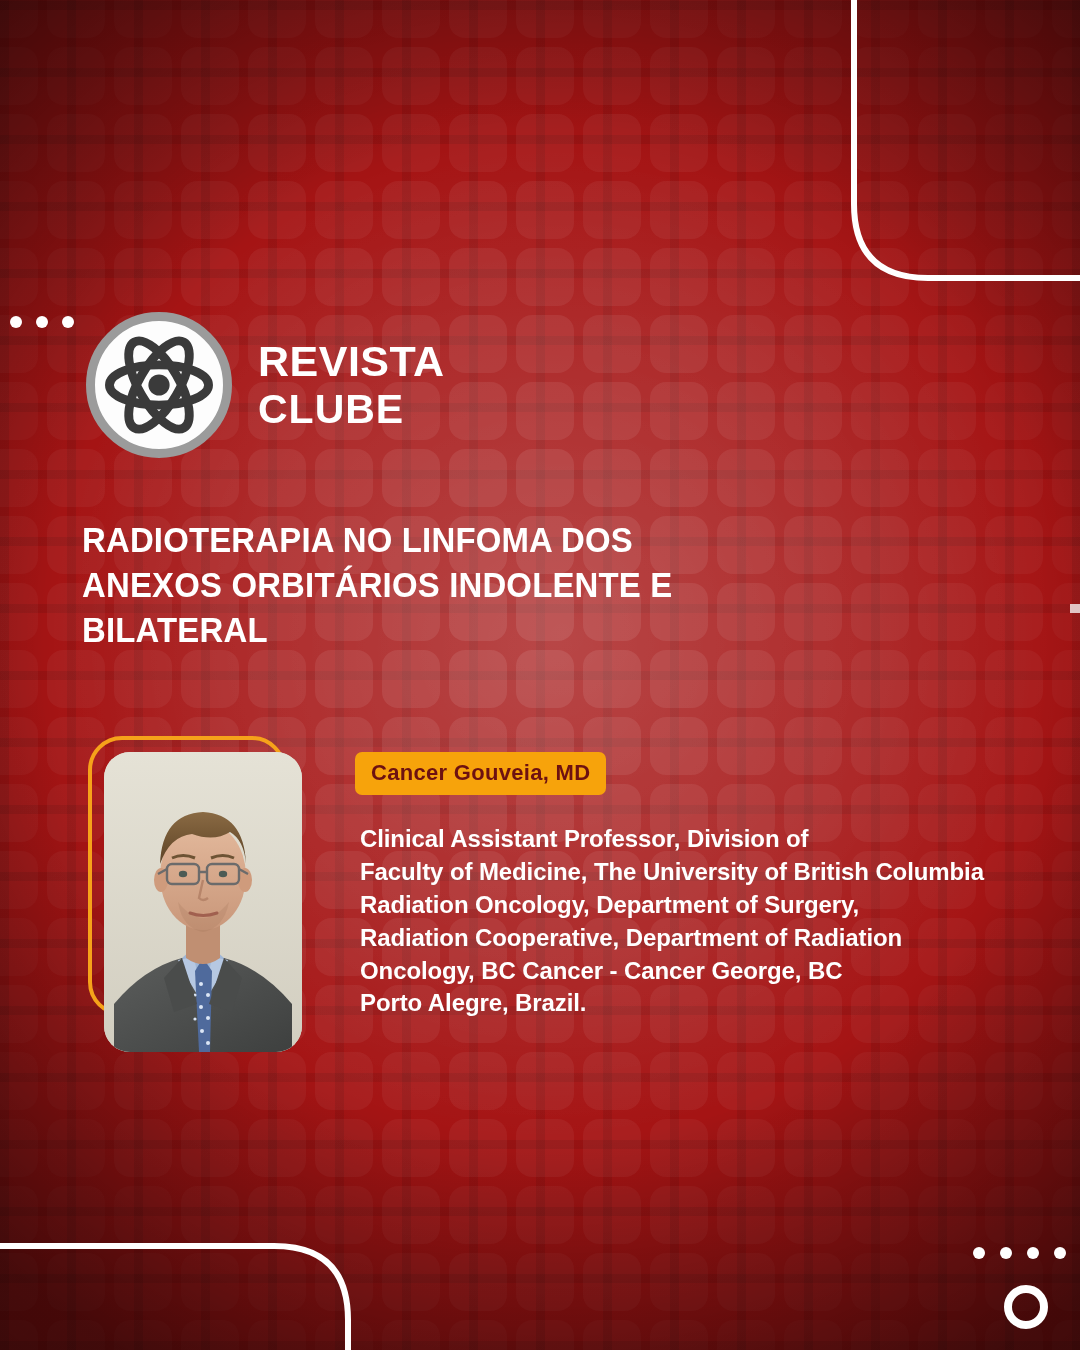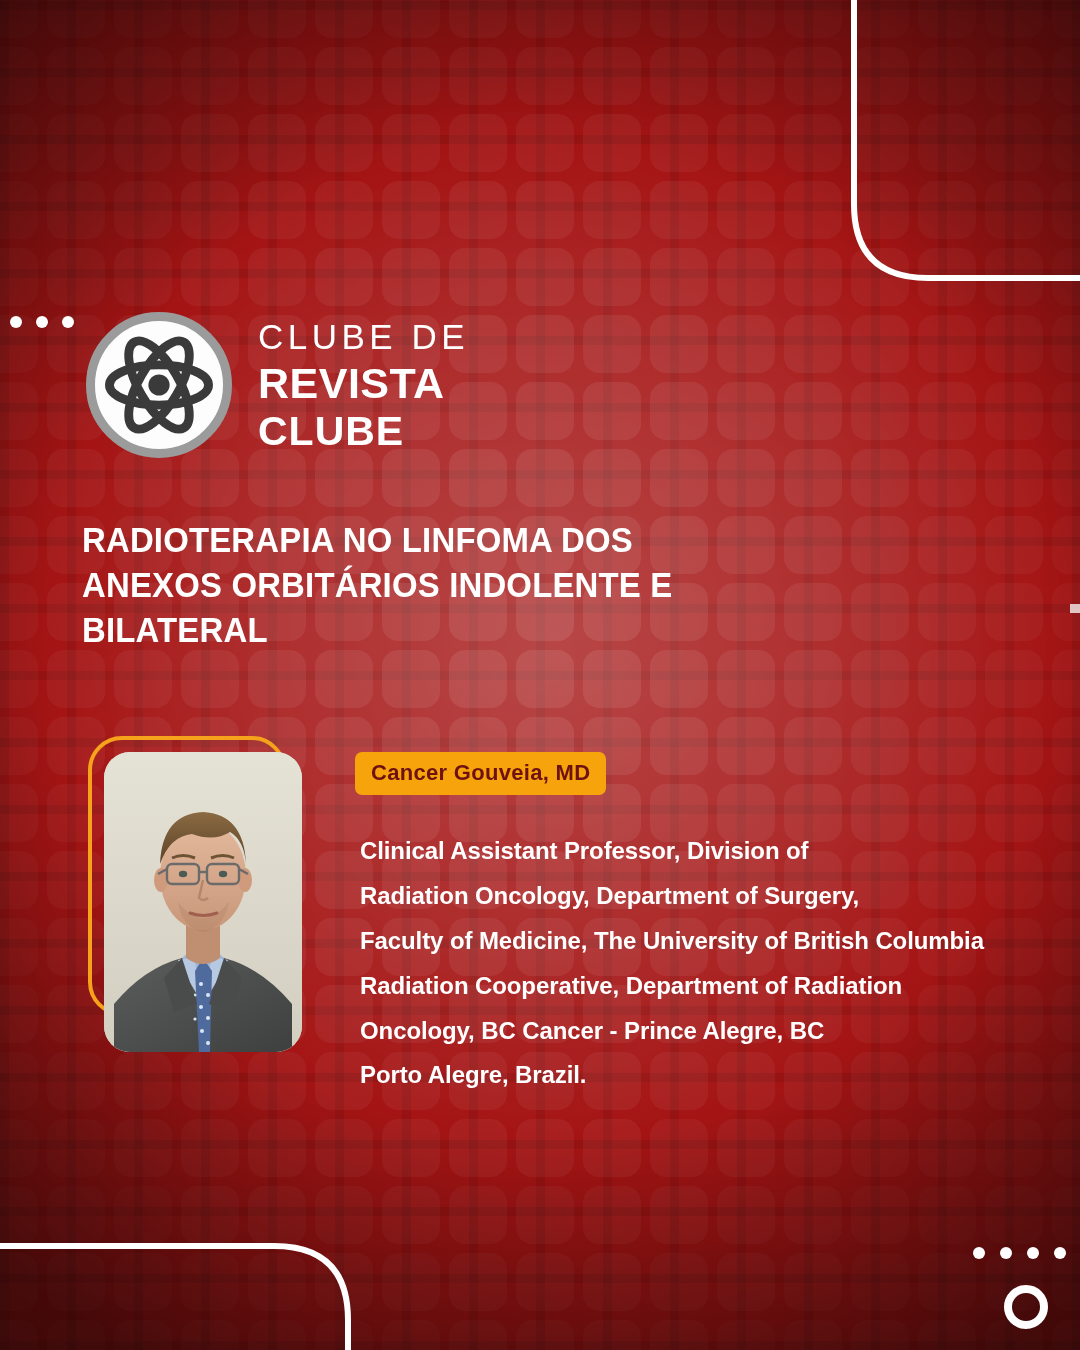--- a/index.html
+++ b/index.html
@@ -116,21 +116,21 @@
     background:#f7a30b;color:#6d1111;
     font-size:22px;font-weight:700;letter-spacing:0.3px;
     padding:8px 16px 9px 16px;border-radius:7px;
     white-space:nowrap;
   }
   .bio{
     position:absolute;left:360px;top:823px;width:660px;
     color:#ffffff;font-size:24px;font-weight:700;
     line-height:1.37;letter-spacing:-0.1px;
   }
-  .bio div{white-space:nowrap;margin-top:12px;}
+  .bio div{white-space:nowrap;}
 
   
   .site{
     position:absolute;left:86px;top:1152px;
     color:#ffffff;font-size:27px;letter-spacing:0.2px;
   }
   .site .w{font-weight:300;}
   .site .b{font-weight:800;}
   .site .t{font-weight:300;}
 </style>
@@ -530,21 +530,20 @@
       <svg width="118" height="118" viewBox="0 0 100 100">
         <g fill="none" stroke="#3a3a3a" stroke-width="7.5">
           <ellipse cx="50" cy="50" rx="42" ry="17"></ellipse>
           <ellipse cx="50" cy="50" rx="42" ry="17" transform="rotate(60 50 50)"></ellipse>
           <ellipse cx="50" cy="50" rx="42" ry="17" transform="rotate(120 50 50)"></ellipse>
         </g>
         <circle cx="50" cy="50" r="9" fill="#3a3a3a"></circle>
       </svg>
     </div>
     <div class="logo-text">
-      <span class="logo-l1">CLUBE DE</span>
       <span class="logo-l2">REVISTA</span>
       <span class="logo-l3">CLUBE</span>
     </div>
   </div>
 
   <div class="title">RADIOTERAPIA NO LINFOMA DOS ANEXOS ORBITÁRIOS INDOLENTE E BILATERAL</div>
 
   <div class="photo-frame"></div>
 
   <div class="photo">
@@ -618,21 +617,21 @@
       <path d="M86 161 Q99 166 113 161" stroke="#a1604f" stroke-width="3" fill="none" stroke-linecap="round"></path>
 
       <path d="M74 150 Q99 182 125 150 Q120 176 99 180 Q78 176 74 150 Z" fill="rgba(150,105,80,0.18)"></path>
     </svg>
   </div>
 
   <div class="name-badge">Cancer Gouveia, MD</div>
 
   <div class="bio" id="bio">
       <div>Clinical Assistant Professor, Division of</div>
+      <div>Faculty of Medicine, The University of British Columbia</div>
       <div>Radiation Oncology, Department of Surgery,</div>
-      <div>Faculty of Medicine, The University of British Columbia</div>
       <div>Radiation Cooperative, Department of Radiation</div>
-      <div>Oncology, BC Cancer - Prince Alegre, BC</div>
+      <div>Oncology, BC Cancer - Cancer George, BC</div>
       <div>Porto Alegre, Brazil.</div>
     </div>
 
 
 </div>
 
 </body></html>

